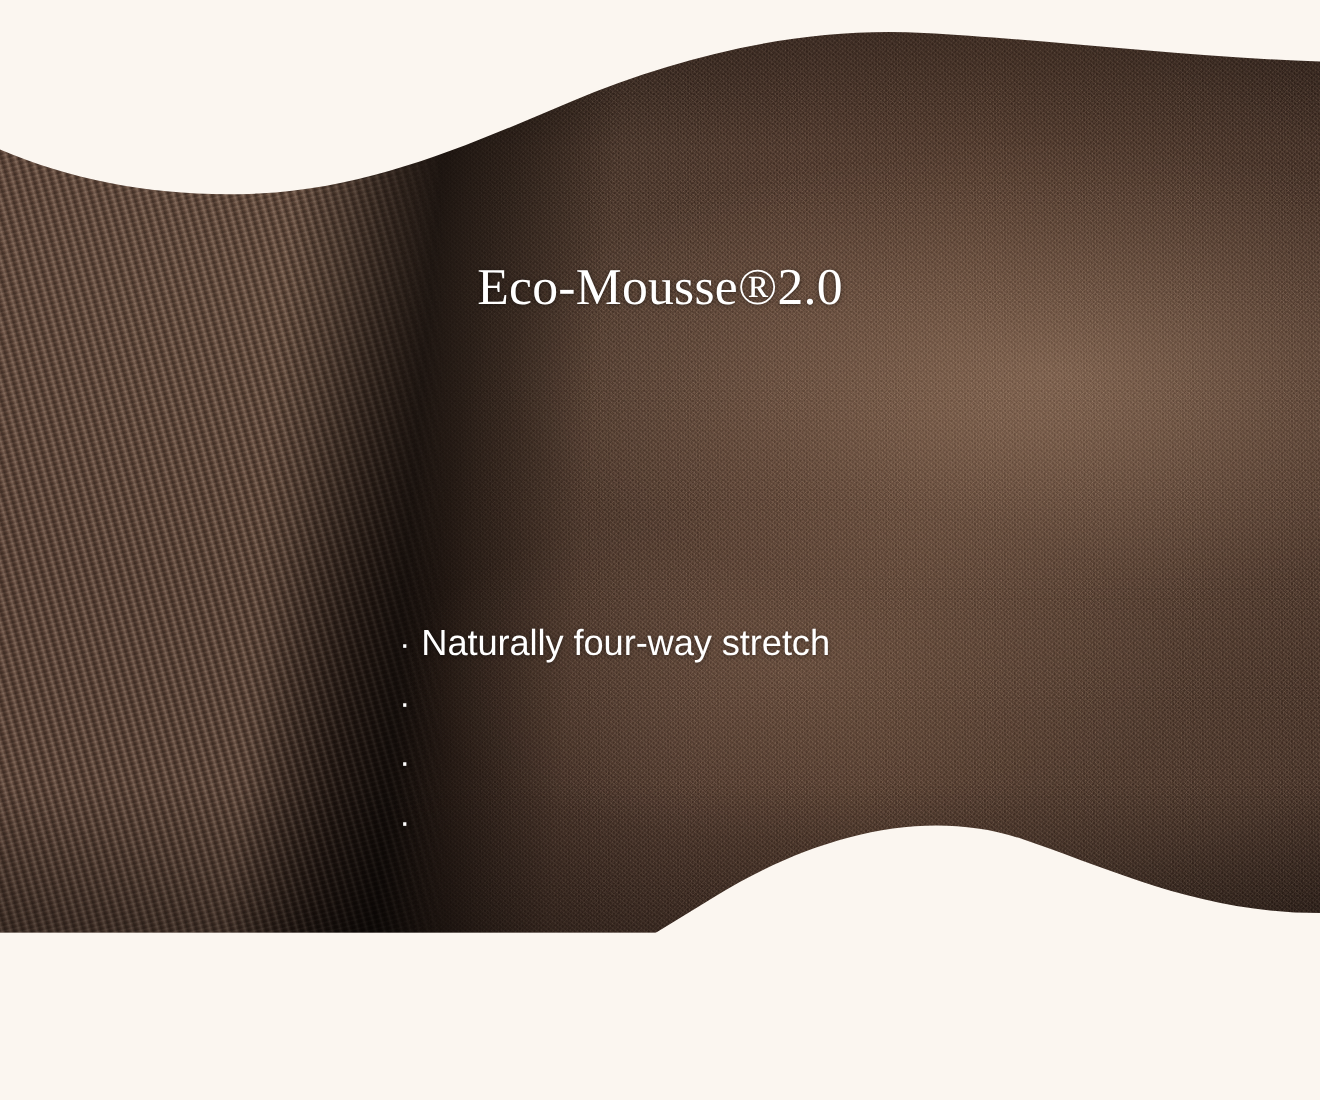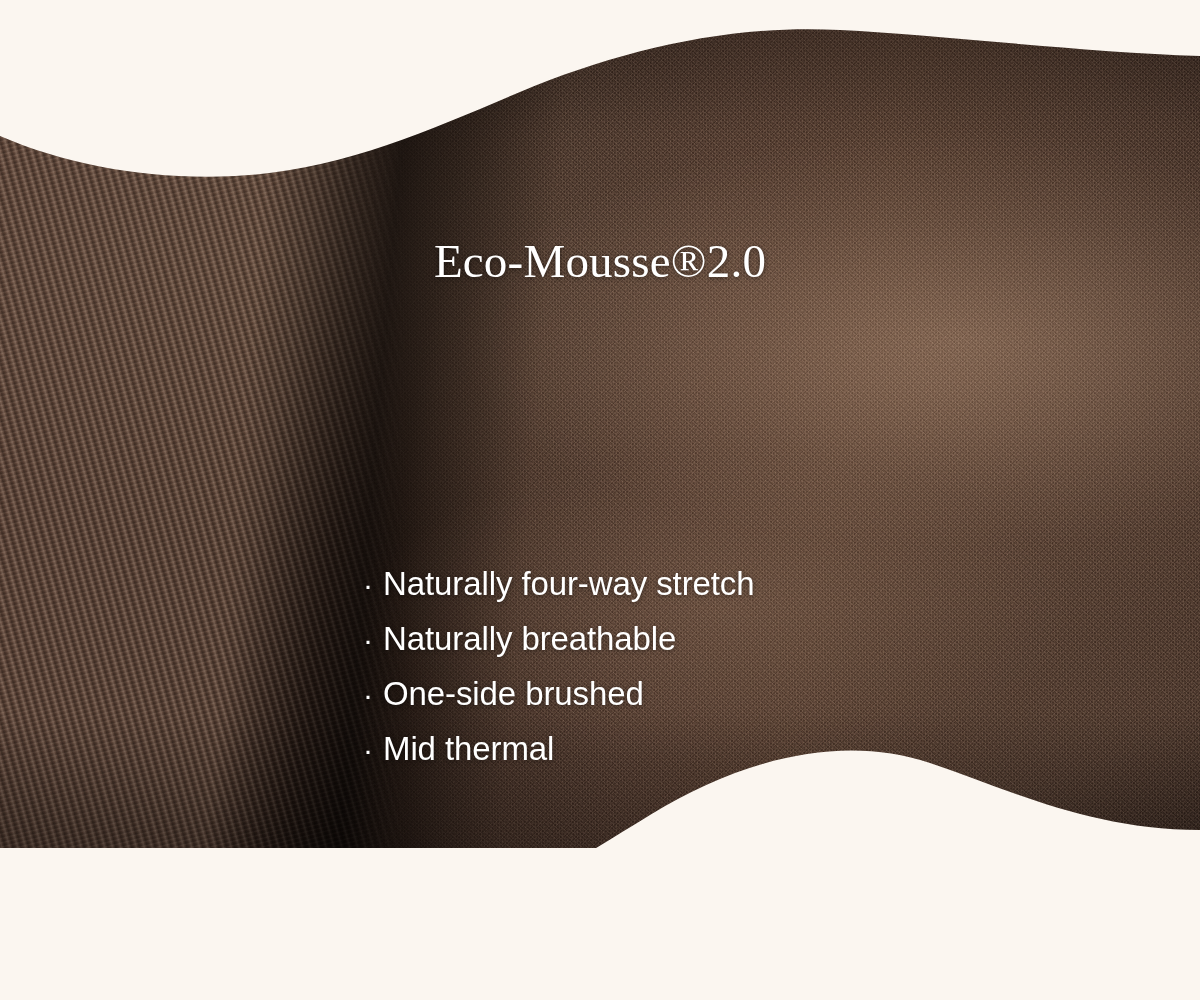--- a/index.html
+++ b/index.html
@@ -180,26 +180,23 @@
     <h1 id="title">Eco-Mousse®2.0</h1>
 
 
     <ul id="features">
       <li>
         <span class="bullet">·</span>
         <span>Naturally four-way stretch</span>
       </li>
       <li>
         <span class="bullet">·</span>
-        <span>Naturally breathable</span>
-      </li>
-      <li>
-        <span class="bullet">·</span>
-        <span>One-side brushed</span>
-      </li>
-      <li>
-        <span class="bullet">·</span>
-        <span>Mid thermal</span>
+      </li>
+      <li>
+        <span class="bullet">·</span>
+      </li>
+      <li>
+        <span class="bullet">·</span>
       </li>
     </ul>
 
   </div>
 </div>
 
 </body></html>

